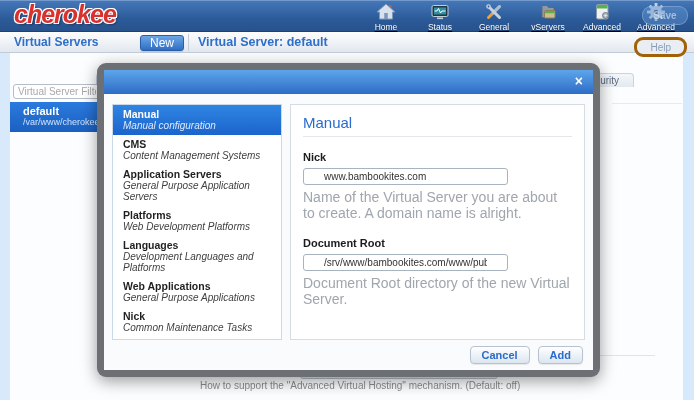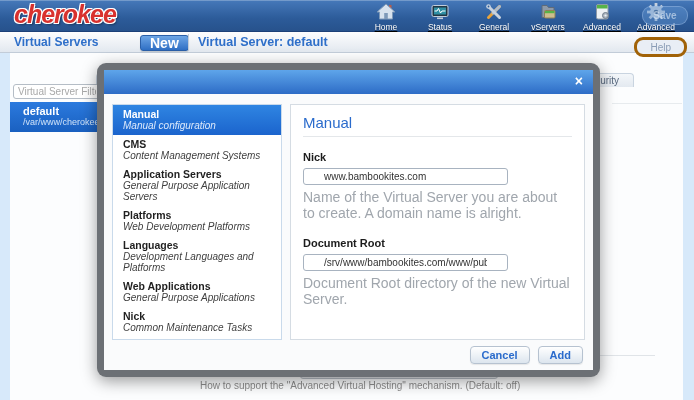--- a/index.html
+++ b/index.html
@@ -30,21 +30,21 @@
     border-radius:9px; color:rgba(235,244,252,.55); font-size:10px; font-weight:bold;
     text-align:center; line-height:17px; cursor:pointer; }
 
   
   .subheader { position:absolute; left:0; top:32px; width:694px; height:21px;
     background:linear-gradient(#fdfdfe,#e2e8ef); border-bottom:1px solid #c2ccd8; z-index:2; }
   .section-title { position:absolute; left:14px; top:0; line-height:21px;
     font-size:12px; font-weight:bold; color:#2e6fc9; }
   .new-btn { position:absolute; left:140px; top:3px; height:16px; padding:0 9px;
     background:linear-gradient(#6ea6e6,#2f6fc4); border:1px solid #2a5fa8; border-radius:3px;
-    color:#fff; font-size:14px; font-weight:bold; line-height:14px; cursor:pointer;
+    color:#fff; font-size:12px; font-weight:normal; line-height:14px; cursor:pointer;
     box-shadow:0 1px 1px rgba(0,0,0,.15); }
   .vsep { position:absolute; left:188px; top:2px; width:1px; height:17px; background:#c4cdd8; }
   .page-title { position:absolute; left:198px; top:0; line-height:21px;
     font-size:12.5px; font-weight:bold; color:#2e6fc9; }
   .help-btn { position:absolute; right:7px; top:37px; height:20px; padding:0 13px;
     background:#e9eef5; border:3px solid #a16207; border-radius:9px; color:#8a9cb5;
     font-size:10px; line-height:15px; z-index:5; cursor:pointer; }
 
   
   .page { position:absolute; left:0; top:53px; width:694px; height:347px; background:#d7e9fa; }

